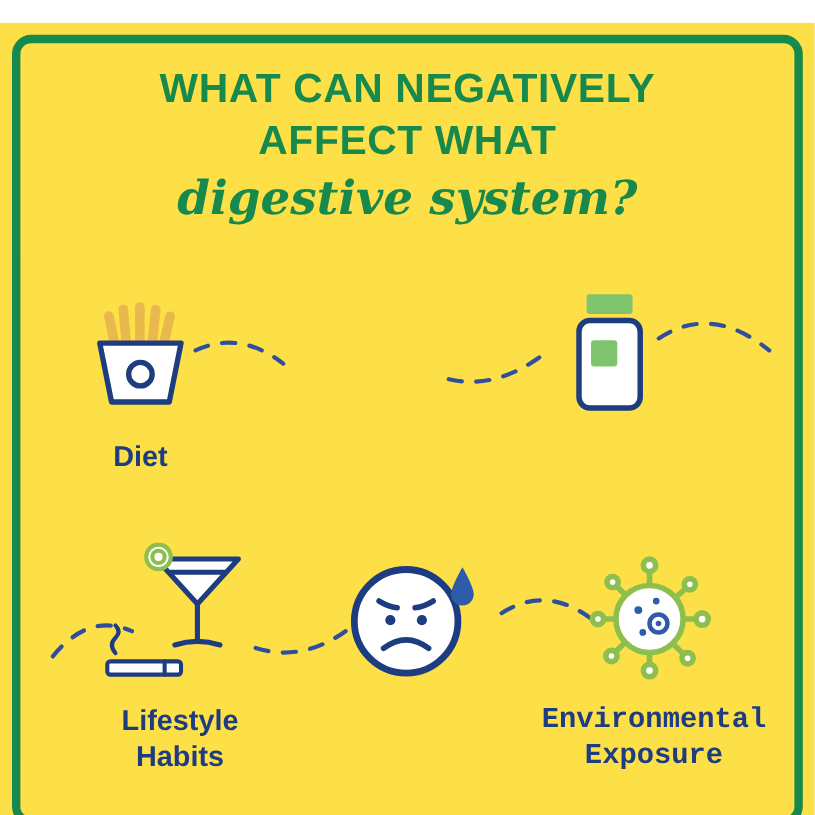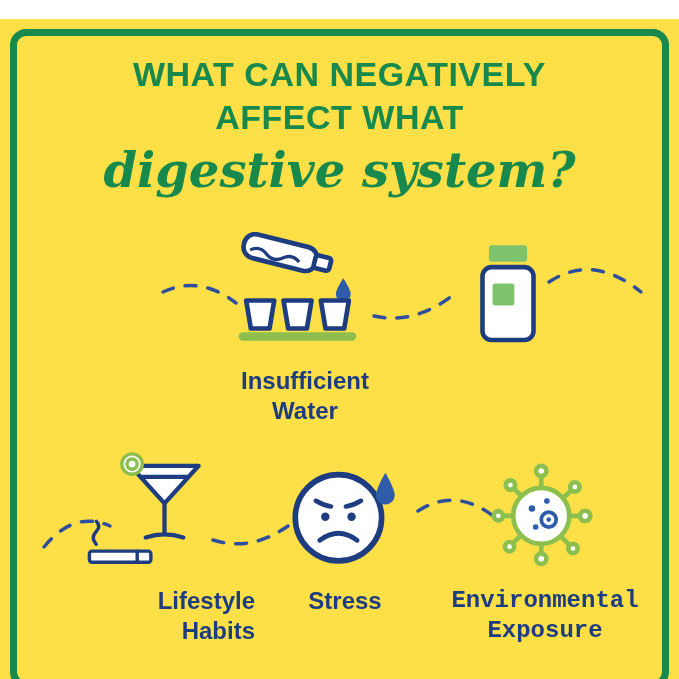--- a/index.html
+++ b/index.html
@@ -14,21 +14,21 @@
   .header {
     position:absolute; top:34px; left:0; right:0;
     text-align:center; color:#18894c;
   }
   .caps {
     font-size:34px; font-weight:800; letter-spacing:0.5px; line-height:1.25;
   }
   .script {
     margin-top:4px;
     font-family:"DejaVu Serif", serif; font-style:italic; font-weight:700;
-    font-size:48px; color:#18894c;
+    font-size:39px; color:#18894c;
   }
   .item { position:absolute; width:210px; text-align:center; }
   .icon-box {
     height:125px; display:flex; align-items:center; justify-content:center;
   }
   .label {
     margin-top:10px; color:#1e3c80; font-size:24px; font-weight:700;
     line-height:1.25; white-space:pre-line;
   }
   .connectors { position:absolute; left:0; top:0; pointer-events:none; }
@@ -49,53 +49,49 @@
       <path d="M418 492 Q457 467 497 500"></path>
     </g>
   </svg>
 
   <div class="header">
     <div class="caps">WHAT CAN NEGATIVELY</div>
     <div class="caps">AFFECT WHAT</div>
     <div class="script">digestive system?</div>
   </div>
 
-
-  <div class="item" style="left:200px; top:212px;">
+  <div class="item" style="left:12px; top:212px;">
     <div class="icon-box">
-      <svg width="140" height="124" viewBox="0 0 150 130">
-        <g transform="translate(8,-4) rotate(14 50 28)">
-          <rect x="0" y="14" width="80" height="26" rx="12" fill="#ffffff" stroke="#1e3c80" stroke-width="5"></rect>
-          <rect x="78" y="20" width="17" height="14" rx="3" fill="#ffffff" stroke="#1e3c80" stroke-width="5"></rect>
-          <path d="M8 32 q9 -7 18 0 t18 0 t18 0" fill="none" stroke="#1e3c80" stroke-width="3.5"></path>
+      <svg width="98" height="100" viewBox="0 0 110 110">
+        <g fill="#eab94e">
+          <rect x="24" y="16" width="9" height="38" rx="4" transform="rotate(-12 28 35)"></rect>
+          <rect x="36" y="10" width="9" height="44" rx="4" transform="rotate(-5 40 32)"></rect>
+          <rect x="50" y="8" width="9" height="46" rx="4"></rect>
+          <rect x="63" y="10" width="9" height="44" rx="4" transform="rotate(6 67 32)"></rect>
+          <rect x="75" y="16" width="9" height="38" rx="4" transform="rotate(13 79 35)"></rect>
         </g>
-        <path d="M116 48 C116 48 108 60 108 65 a8 8 0 0 0 16 0 C124 60 116 48 116 48 Z" fill="#2f5caa"></path>
-        <g fill="#ffffff" stroke="#1e3c80" stroke-width="5" stroke-linejoin="round">
-          <path d="M12 72 L17 102 L37 102 L42 72 Z"></path>
-          <path d="M52 72 L57 102 L77 102 L82 72 Z"></path>
-          <path d="M92 72 L97 102 L117 102 L122 72 Z"></path>
-        </g>
-        <rect x="4" y="106" width="126" height="9" rx="4.5" fill="#8cbf4d"></rect>
+        <path d="M17 46 L28 101 L82 101 L93 46 Z" fill="#ffffff" stroke="#1e3c80" stroke-width="5" stroke-linejoin="round"></path>
+        <circle cx="55" cy="75" r="11" fill="none" stroke="#1e3c80" stroke-width="5"></circle>
       </svg>
     </div>
-    <div class="label">Insufficient
-Water</div>
+    <div class="label">Diet</div>
   </div>
+
 
   <div class="item" style="left:403px; top:212px;">
     <div class="icon-box">
       <svg width="82" height="106" viewBox="0 0 90 115">
         <rect x="24" y="4" width="42" height="18" rx="3" fill="#7fc46c"></rect>
         <rect x="17" y="28" width="56" height="80" rx="10" fill="#ffffff" stroke="#1e3c80" stroke-width="5"></rect>
         <rect x="28" y="46" width="24" height="24" rx="3" fill="#7fc46c"></rect>
       </svg>
     </div>
   </div>
 
-  <div class="item" style="left:45px; top:432px;text-align:right;">
+  <div class="item" style="left:45px; top:432px;">
     <div class="icon-box">
       <svg width="128" height="124" viewBox="0 0 150 145">
         <g fill="none" stroke="#1e3c80" stroke-width="5" stroke-linejoin="round" stroke-linecap="round">
           <path d="M52 16 L132 16 L92 60 Z" fill="#ffffff"></path>
           <line x1="66" y1="29" x2="118" y2="29"></line>
           <line x1="92" y1="60" x2="92" y2="96"></line>
           <path d="M70 100 Q92 93 114 100"></path>
         </g>
         <g stroke="#8cbf4d" stroke-width="4" fill="#ffffff">
           <circle cx="54" cy="14" r="12"></circle>
@@ -119,21 +115,20 @@
         <g stroke="#1e3c80" stroke-width="5" stroke-linecap="round" fill="none">
           <path d="M34 46 Q42 51 50 52"></path>
           <path d="M66 52 Q74 51 82 46"></path>
           <path d="M38 88 Q58 73 78 88"></path>
         </g>
         <circle cx="44" cy="63" r="4.5" fill="#1e3c80"></circle>
         <circle cx="72" cy="63" r="4.5" fill="#1e3c80"></circle>
         <path d="M108 16 C108 16 98 33 98 40 a10 10 0 0 0 20 0 C118 33 108 16 108 16 Z" fill="#2f5caa"></path>
       </svg>
     </div>
-    <div class="label">Stress</div>
   </div>
 
   <div class="item" style="left:440px; top:432px;font-family:Liberation Mono, monospace;">
     <div class="icon-box">
       <svg width="112" height="112" viewBox="0 0 120 120">
         <g stroke="#8cbf4d" stroke-width="5" fill="#ffffff" stroke-linecap="round">
           <line x1="56" y1="30" x2="56" y2="20"></line>
           <line x1="79" y1="43" x2="87" y2="36"></line>
           <line x1="86" y1="62" x2="96" y2="62"></line>
           <line x1="77" y1="84" x2="85" y2="92"></line>

